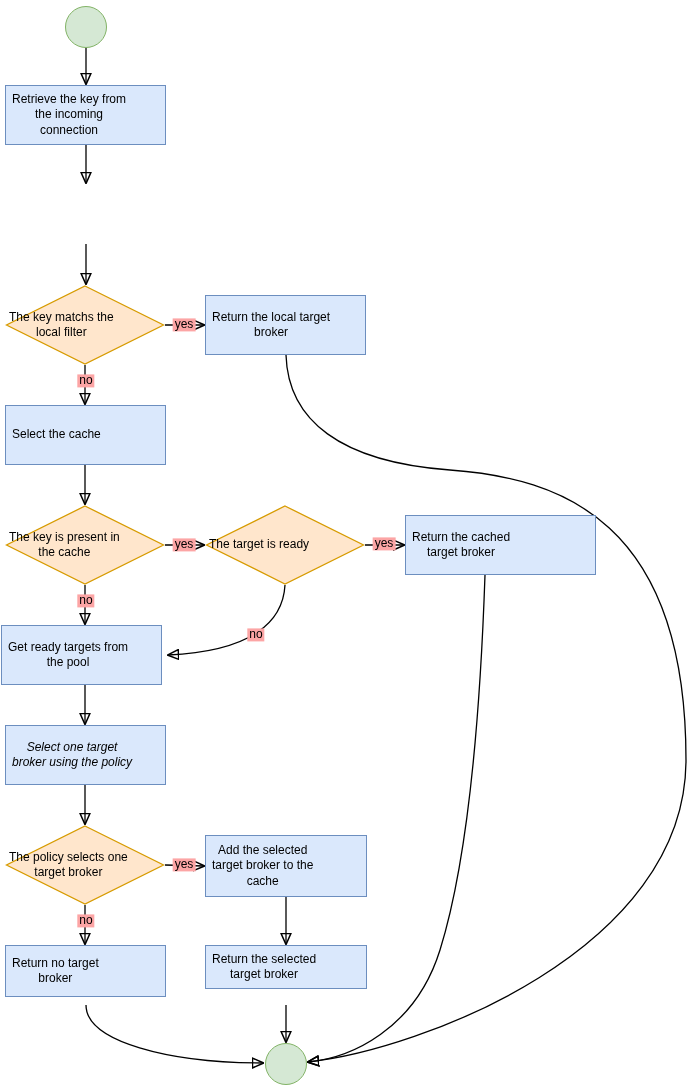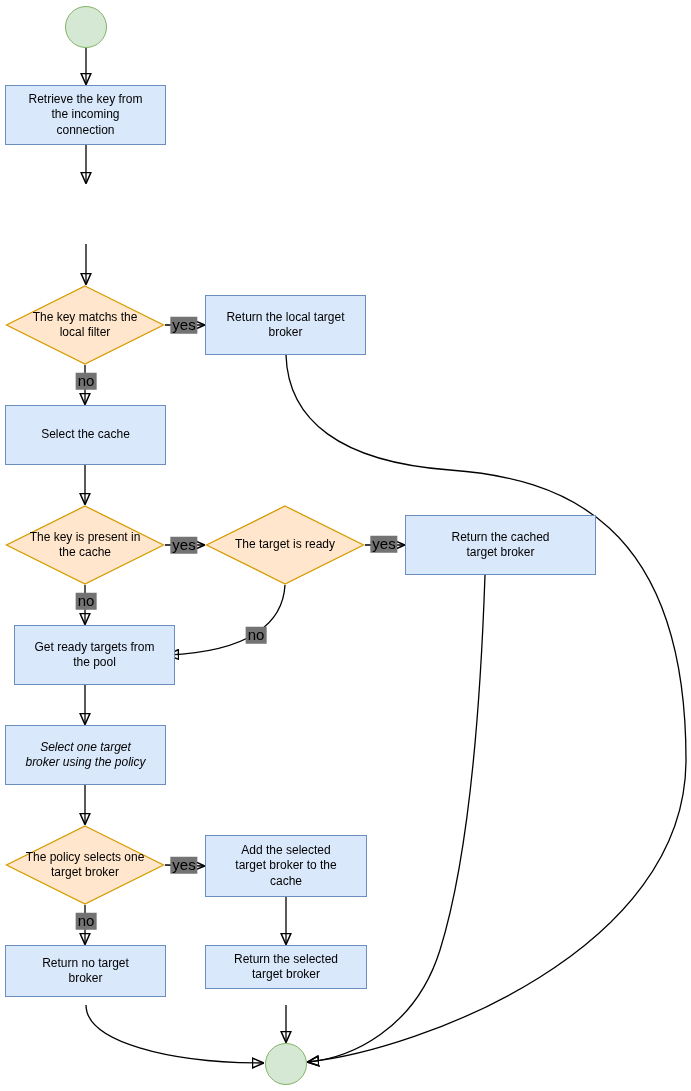--- a/index.html
+++ b/index.html
@@ -18,21 +18,20 @@
   }
   #edges path {
     fill: none;
     stroke: #000000;
     stroke-width: 1.3;
   }
   .node {
     position: absolute;
     display: flex;
     align-items: center;
-    justify-content: center;
     text-align: center;
     font-size: 12px;
     color: #000000;
     line-height: 1.27;
     white-space: pre-line;
     z-index: 1;
     box-sizing: border-box;
   }
   .process {
     background: #dae8fc;
@@ -57,23 +56,23 @@
     stroke-width: 1.3;
   }
   .diamond .lbl {
     position: relative;
     z-index: 1;
     padding: 0 4px;
   }
   .edge-label {
     position: absolute;
     transform: translate(-50%, -50%);
-    background: #737373;
+    background: #fca5a5;
     padding: 0 2px;
-    font-size: 15px;
+    font-size: 12px;
     color: #000000;
     z-index: 3;
     line-height: 1.1;
   }
 </style>
 </head>
 <body>
 
 <div class="canvas">
 
@@ -121,21 +120,21 @@
 
   <div class="node process" style="left:5px; top:405px; width:161px; height:60px;">
     <span>Select the cache</span>
   </div>
 
   <div class="node process" style="left:405px; top:515px; width:191px; height:60px;">
     <span>Return the cached
 target broker</span>
   </div>
 
-  <div class="node process" style="left:14px; top:625px; width:161px; height:60px;">
+  <div class="node process" style="left:1px; top:625px; width:161px; height:60px;">
     <span>Get ready targets from
 the pool</span>
   </div>
 
   <div class="node process" style="left:5px; top:725px; width:161px; height:60px;font-style:italic;">
     <span>Select one target
 broker using the policy</span>
   </div>
 
   <div class="node process" style="left:205px; top:835px; width:162px; height:62px;">

